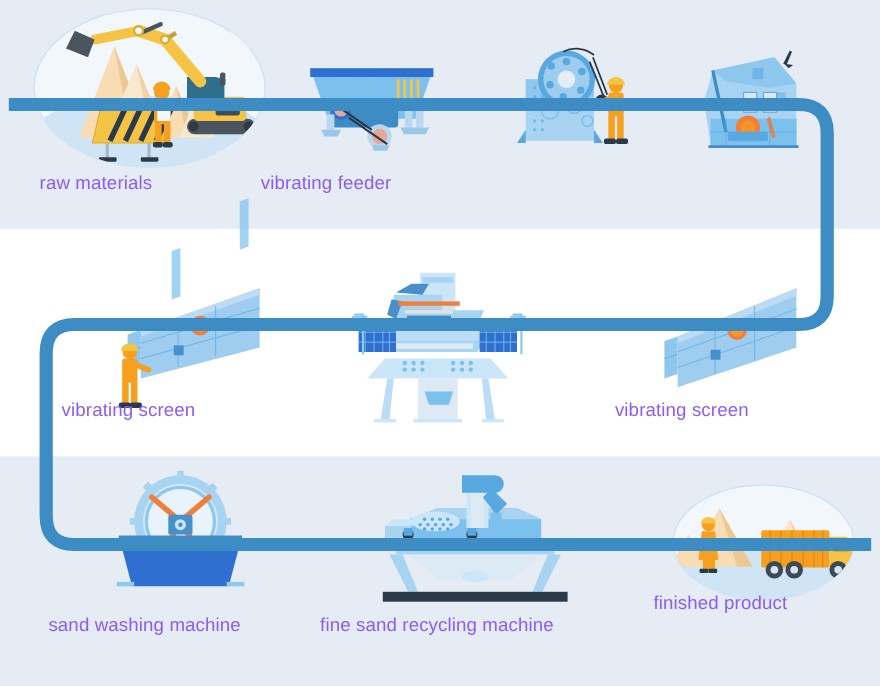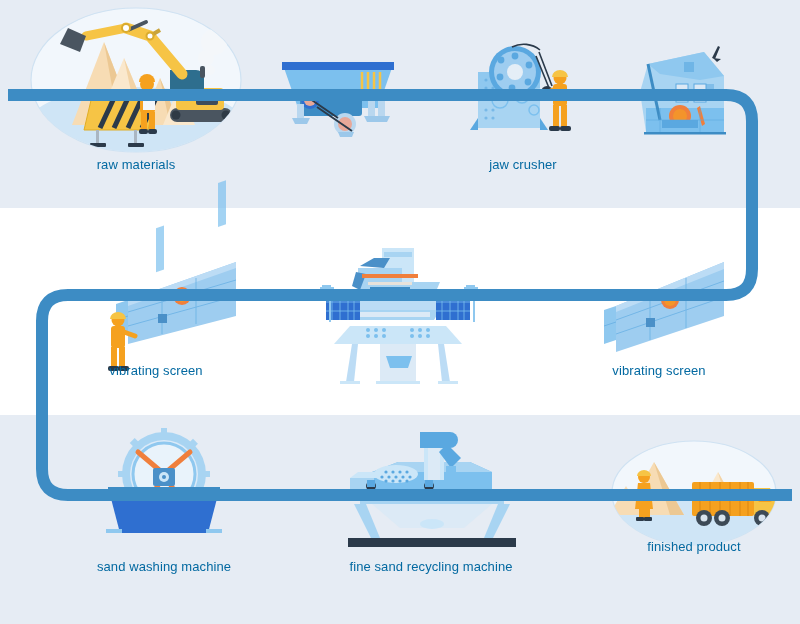--- a/index.html
+++ b/index.html
@@ -7,23 +7,22 @@
     width:800px;height:624px;
     background:#eaeff5;
     font-family:"Liberation Sans","DejaVu Sans",sans-serif;
     overflow:hidden;
   }
   #stage{position:relative;width:800px;height:624px;}
   #bands{position:absolute;inset:0;}
   #flow-svg{position:absolute;inset:0;}
   .node-label{
     position:absolute;
-    text-align:center;
-    color:#0369a1;
-    font-size:13px;
+    color:#8b5cf6;
+    font-size:17px;
     letter-spacing:.1px;
     white-space:nowrap;
     user-select:none;
   }
 </style>
 </head>
 <body>
 
 <div id="stage">
 
@@ -414,21 +413,21 @@
         <rect x="639" y="508" width="11" height="10" fill="#f5a11f"></rect>
         <rect x="636" y="517" width="8" height="4" rx="1" fill="#2b3a4a"></rect>
         <rect x="644" y="517" width="8" height="4" rx="1" fill="#2b3a4a"></rect>
       </g>
     </g>
 
     <path d="M 8 95 H 726 Q 752 95 752 121 V 269 Q 752 295 726 295 H 68 Q 42 295 42 321 V 469 Q 42 495 68 495 H 792" fill="none" stroke="#3d8cc4" stroke-width="12" stroke-linecap="butt"></path>
   </svg>
 
   <div class="node-label" style="left:36px;top:157px;width:200px;">raw materials</div>
-  <div class="node-label" style="left:423px;top:157px;width:200px;">jaw crusher</div>
+  <div class="node-label" style="left:237px;top:157px;width:200px;">vibrating feeder</div>
 
   <div class="node-label" style="left:56px;top:363px;width:200px;">vibrating screen</div>
   <div class="node-label" style="left:559px;top:363px;width:200px;">vibrating screen</div>
 
   <div class="node-label" style="left:44px;top:559px;width:240px;">sand washing machine</div>
   <div class="node-label" style="left:291px;top:559px;width:280px;">fine sand recycling machine</div>
   <div class="node-label" style="left:594px;top:539px;width:200px;">finished product</div>
 
 </div>
 

